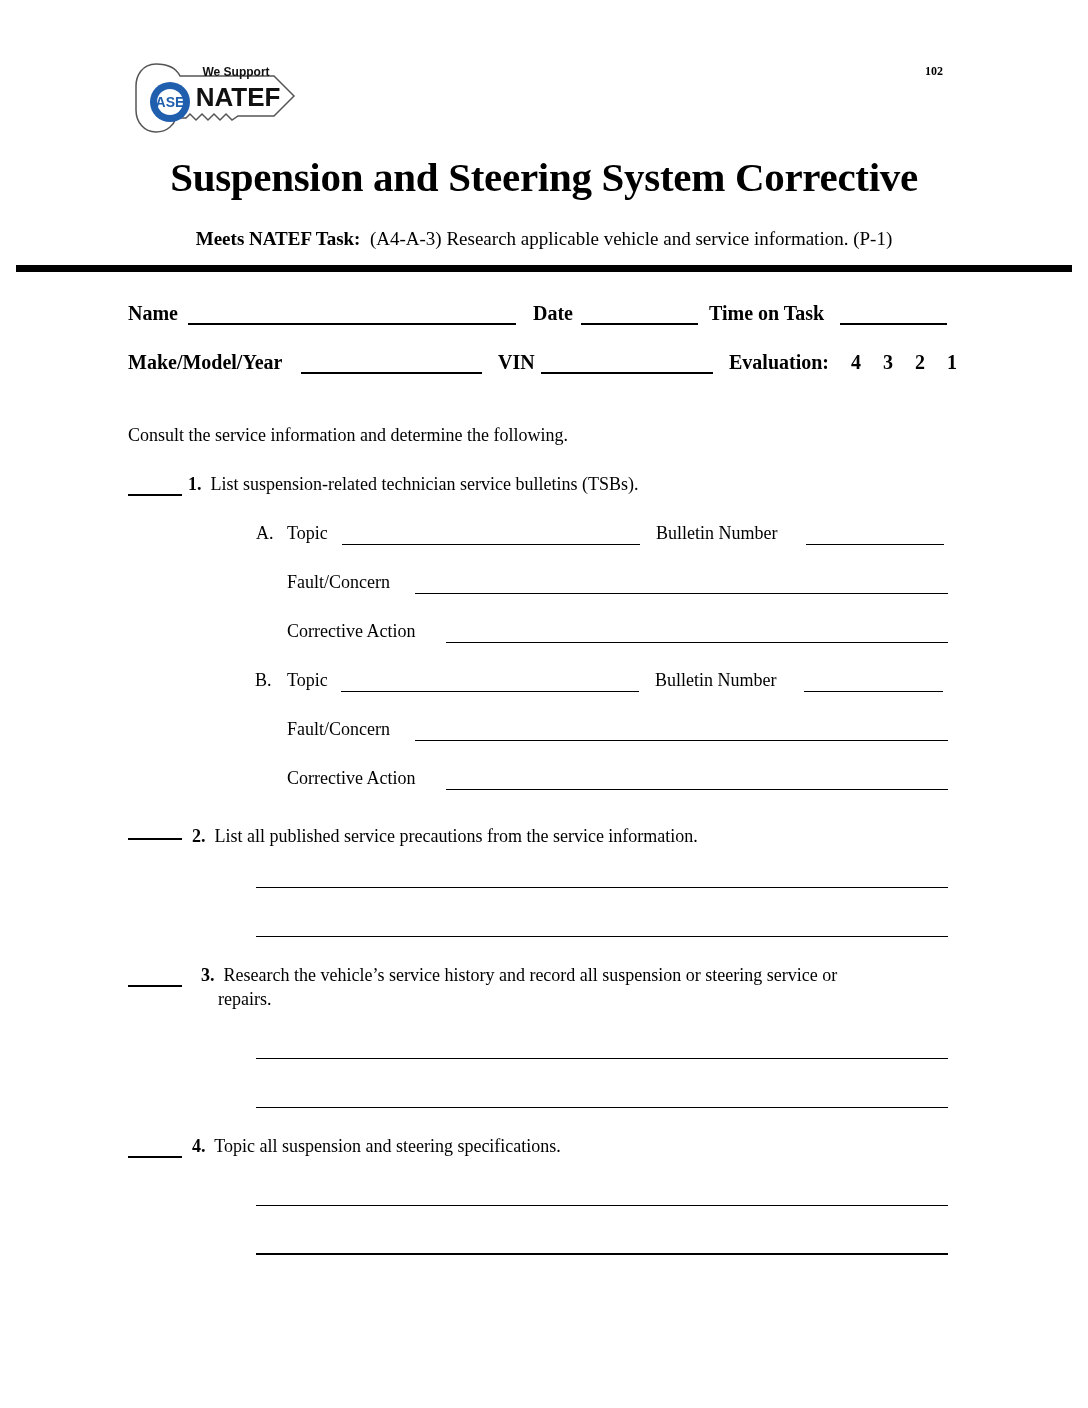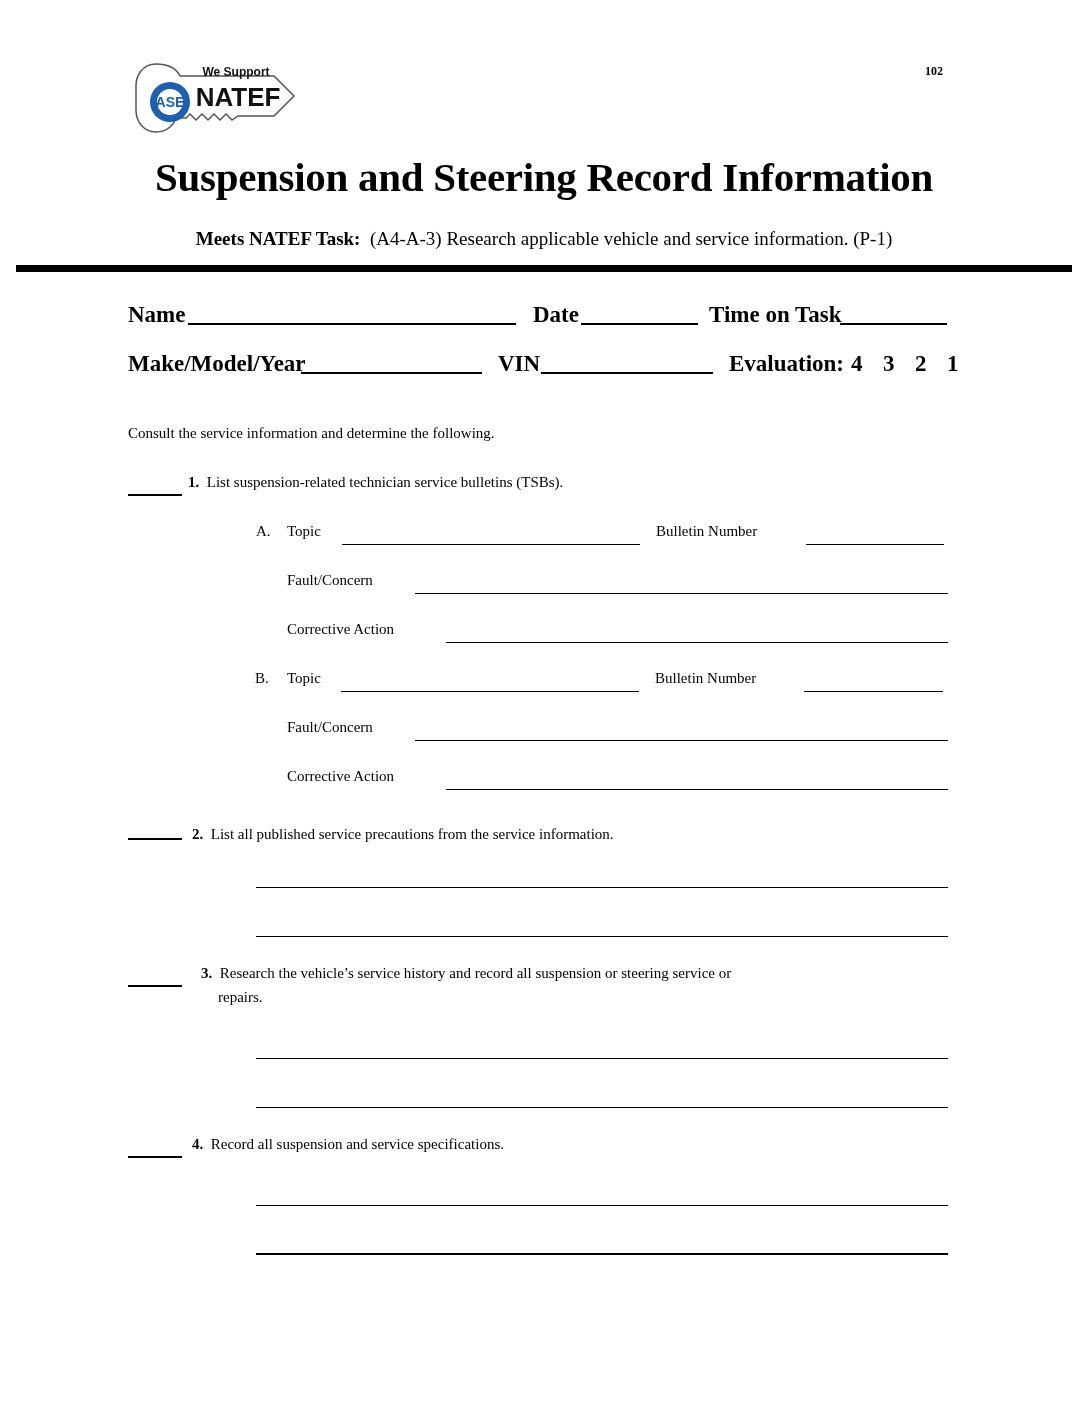--- a/index.html
+++ b/index.html
@@ -5,42 +5,42 @@
     html, body { margin:0; padding:0; background:#ffffff; }
     body { width:1088px; height:1408px; position:relative; overflow:hidden;
            font-family:"Liberation Serif", "DejaVu Serif", serif; color:#000; }
     .abs { position:absolute; }
     .logo { left:134px; top:62px; width:170px; height:70px; }
     .page-num { left:925px; top:64px; font-size:12px; font-weight:bold; }
     .title { left:0; width:1088px; top:153px; text-align:center; font-size:41px; font-weight:bold; letter-spacing:-0.3px; }
     .task { left:0; width:1088px; top:228px; text-align:center; font-size:19px; }
     .task b { font-weight:bold; }
     .rule { left:16px; top:265px; width:1056px; height:7px; background:#000; }
-    .hdr-row { font-size:23px; font-weight:bold; white-space:nowrap; }
+    .hdr-row { font-size:20px; font-weight:bold; white-space:nowrap; }
     .blank { position:absolute; border-bottom:1.5px solid #000; height:0; }
-    .text { font-size:15px; white-space:nowrap; }
+    .text { font-size:18px; white-space:nowrap; }
     .qnum { font-weight:bold; }
     .score { position:absolute; border-bottom:2px solid #000; width:54px; height:0; }
   </style>
 </head>
 <body>
 
 <div class="abs logo">
   <svg width="170" height="72" viewBox="0 0 170 72">
     <path d="M22,2 C8,2 2,14 2,24 L2,48 C2,60 10,70 22,70 C34,70 40,62 42,56 L52,56 L56,52 L62,58 L68,52 L74,58 L80,52 L86,58 L92,52 L98,58 L104,54 L140,54 L160,34 L140,14 L46,14 C42,6 34,2 22,2 Z" fill="#fff" stroke="#555" stroke-width="1.5"></path>
     <circle cx="36" cy="40" r="20" fill="#1f5fae"></circle>
     <circle cx="36" cy="40" r="13" fill="#fff"></circle>
     <text x="36" y="45" text-anchor="middle" font-family="Liberation Sans, sans-serif" font-weight="bold" font-size="14" fill="#1f5fae">ASE</text>
     <text x="102" y="14" text-anchor="middle" font-family="Liberation Sans, sans-serif" font-weight="bold" font-size="12" fill="#111">We Support</text>
     <text x="104" y="44" text-anchor="middle" font-family="Liberation Sans, sans-serif" font-weight="bold" font-size="26" fill="#111">NATEF</text>
   </svg>
 </div>
 
 <div class="abs page-num">102</div>
-<div class="abs title">Suspension and Steering Record Information</div>
+<div class="abs title">Suspension and Steering System Corrective</div>
 <div class="abs task">
   <b>Meets NATEF Task:</b>&nbsp;
   <span>(A4-A-3) Research applicable vehicle and service information.  (P-1)</span>
 </div>
 <div class="abs rule"></div>
 
 <div class="abs hdr-row" style="left:128px; top:302px;">Name</div>
 <div class="blank" style="left:188px; top:323px; width:328px; border-bottom-width:2px;"></div>
 <div class="abs hdr-row" style="left:533px; top:302px;">Date</div>
 <div class="blank" style="left:581px; top:323px; width:117px; border-bottom-width:2px;"></div>
@@ -98,16 +98,16 @@
   <span class="qnum">3.</span>&nbsp;
   <span>Research the vehicle’s service history and record all suspension or steering service or</span>
 </div>
 <div class="abs text" style="left:218px; top:989px;">repairs.</div>
 <div class="blank" style="left:256px; top:1058px; width:692px;"></div>
 <div class="blank" style="left:256px; top:1107px; width:692px;"></div>
 
 <div class="score" style="left:128px; top:1156px;"></div>
 <div class="abs text" style="left:192px; top:1136px;">
   <span class="qnum">4.</span>&nbsp;
-  <span>Record all suspension and service specifications.</span>
+  <span>Topic all suspension and steering specifications.</span>
 </div>
 <div class="blank" style="left:256px; top:1205px; width:692px;"></div>
 <div class="blank" style="left:256px; top:1253px; width:692px; border-bottom-width:2.5px;"></div>
 
 </body></html>

